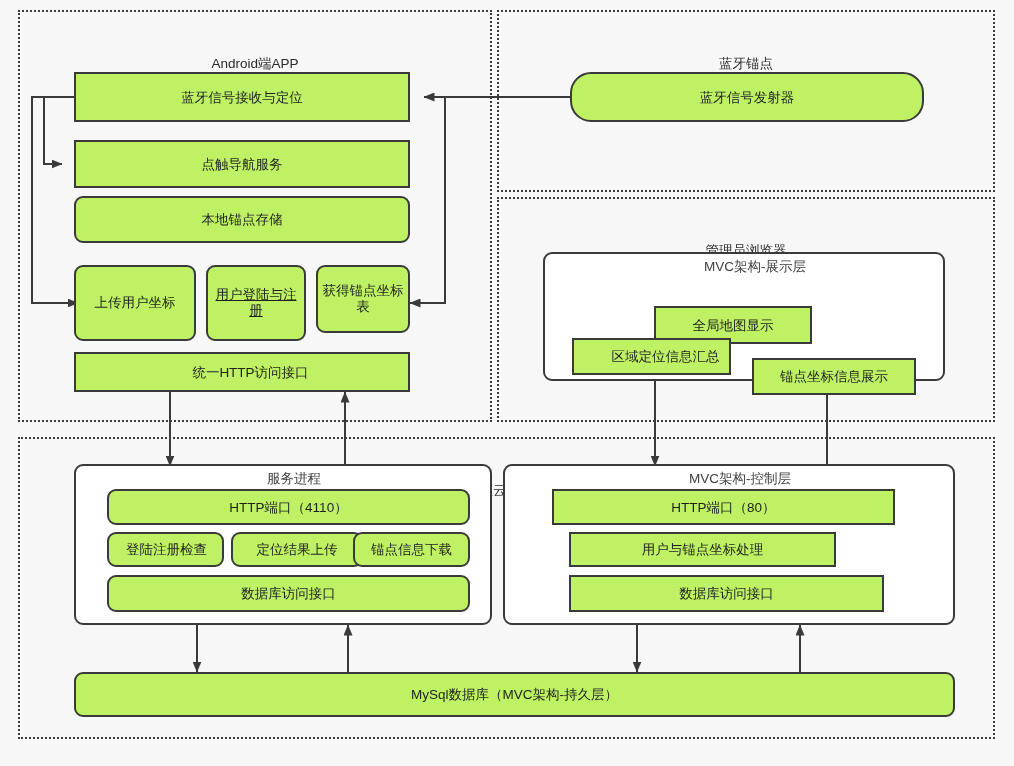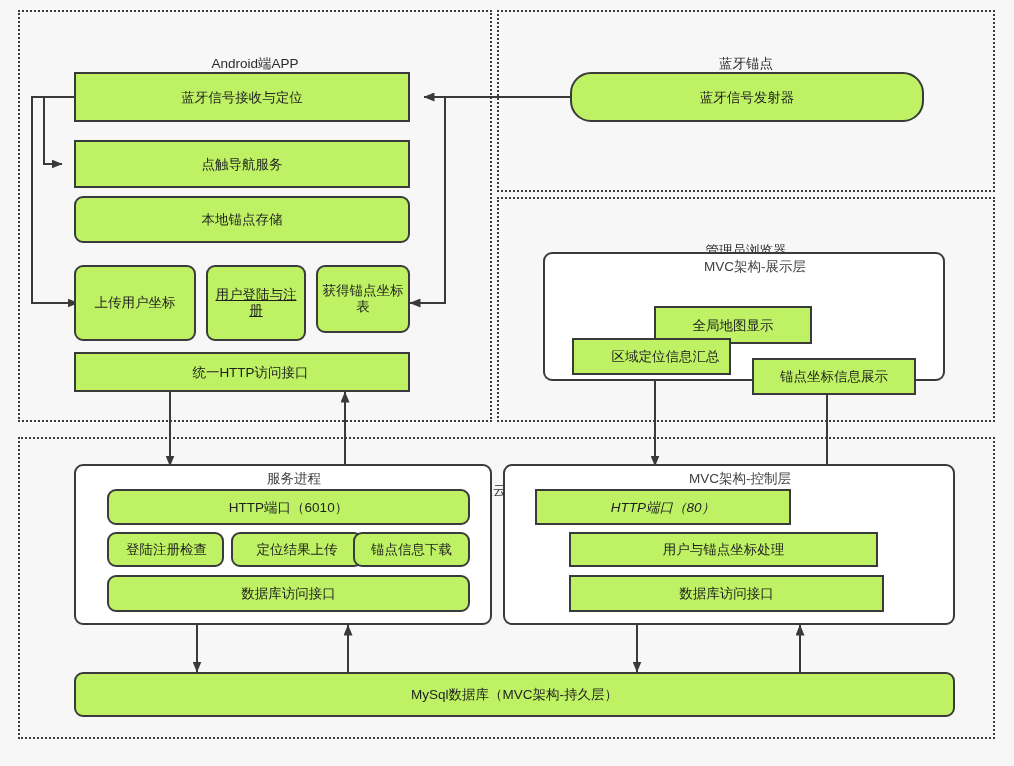--- a/index.html
+++ b/index.html
@@ -160,35 +160,35 @@
   <div class="box sharp" style="left:752px; top:338px; width:164px; height:37px;margin-top:20px;">锚点坐标信息展示</div>
 
   <div class="zone" style="left:18px; top:437px; width:977px; height:302px;">
     <div class="zone-title">阿里云服务器</div>
   </div>
 
   <div class="group" style="left:74px; top:464px; width:418px; height:161px;">
     <div class="group-title">服务进程</div>
   </div>
 
-  <div class="box round" style="left:107px; top:489px; width:363px; height:36px;">HTTP端口（6010）</div>
+  <div class="box round" style="left:107px; top:489px; width:363px; height:36px;">HTTP端口（4110）</div>
 
   <div class="box round" style="left:107px; top:532px; width:117px; height:35px;padding-left:6px;">登陆注册检查</div>
 
   <div class="box round" style="left:231px; top:532px; width:132px; height:35px;">定位结果上传</div>
 
   <div class="box round" style="left:353px; top:532px; width:117px; height:35px;">锚点信息下载</div>
 
   <div class="box round" style="left:107px; top:575px; width:363px; height:37px;">数据库访问接口</div>
 
   <div class="group" style="left:503px; top:464px; width:452px; height:161px;">
     <div class="group-title">MVC架构-控制层</div>
   </div>
 
-  <div class="box sharp" style="left:535px; top:489px; width:256px; height:36px;font-style:italic;">HTTP端口（80）</div>
+  <div class="box sharp" style="left:552px; top:489px; width:343px; height:36px;">HTTP端口（80）</div>
 
-  <div class="box sharp" style="left:569px; top:532px; width:309px; height:35px;">用户与锚点坐标处理</div>
+  <div class="box sharp" style="left:569px; top:532px; width:267px; height:35px;">用户与锚点坐标处理</div>
 
   <div class="box sharp" style="left:569px; top:575px; width:315px; height:37px;">数据库访问接口</div>
 
   <div class="box round" style="left:74px; top:672px; width:881px; height:45px;">MySql数据库（MVC架构-持久层）</div>
 
 </div>
 
 </body></html>

